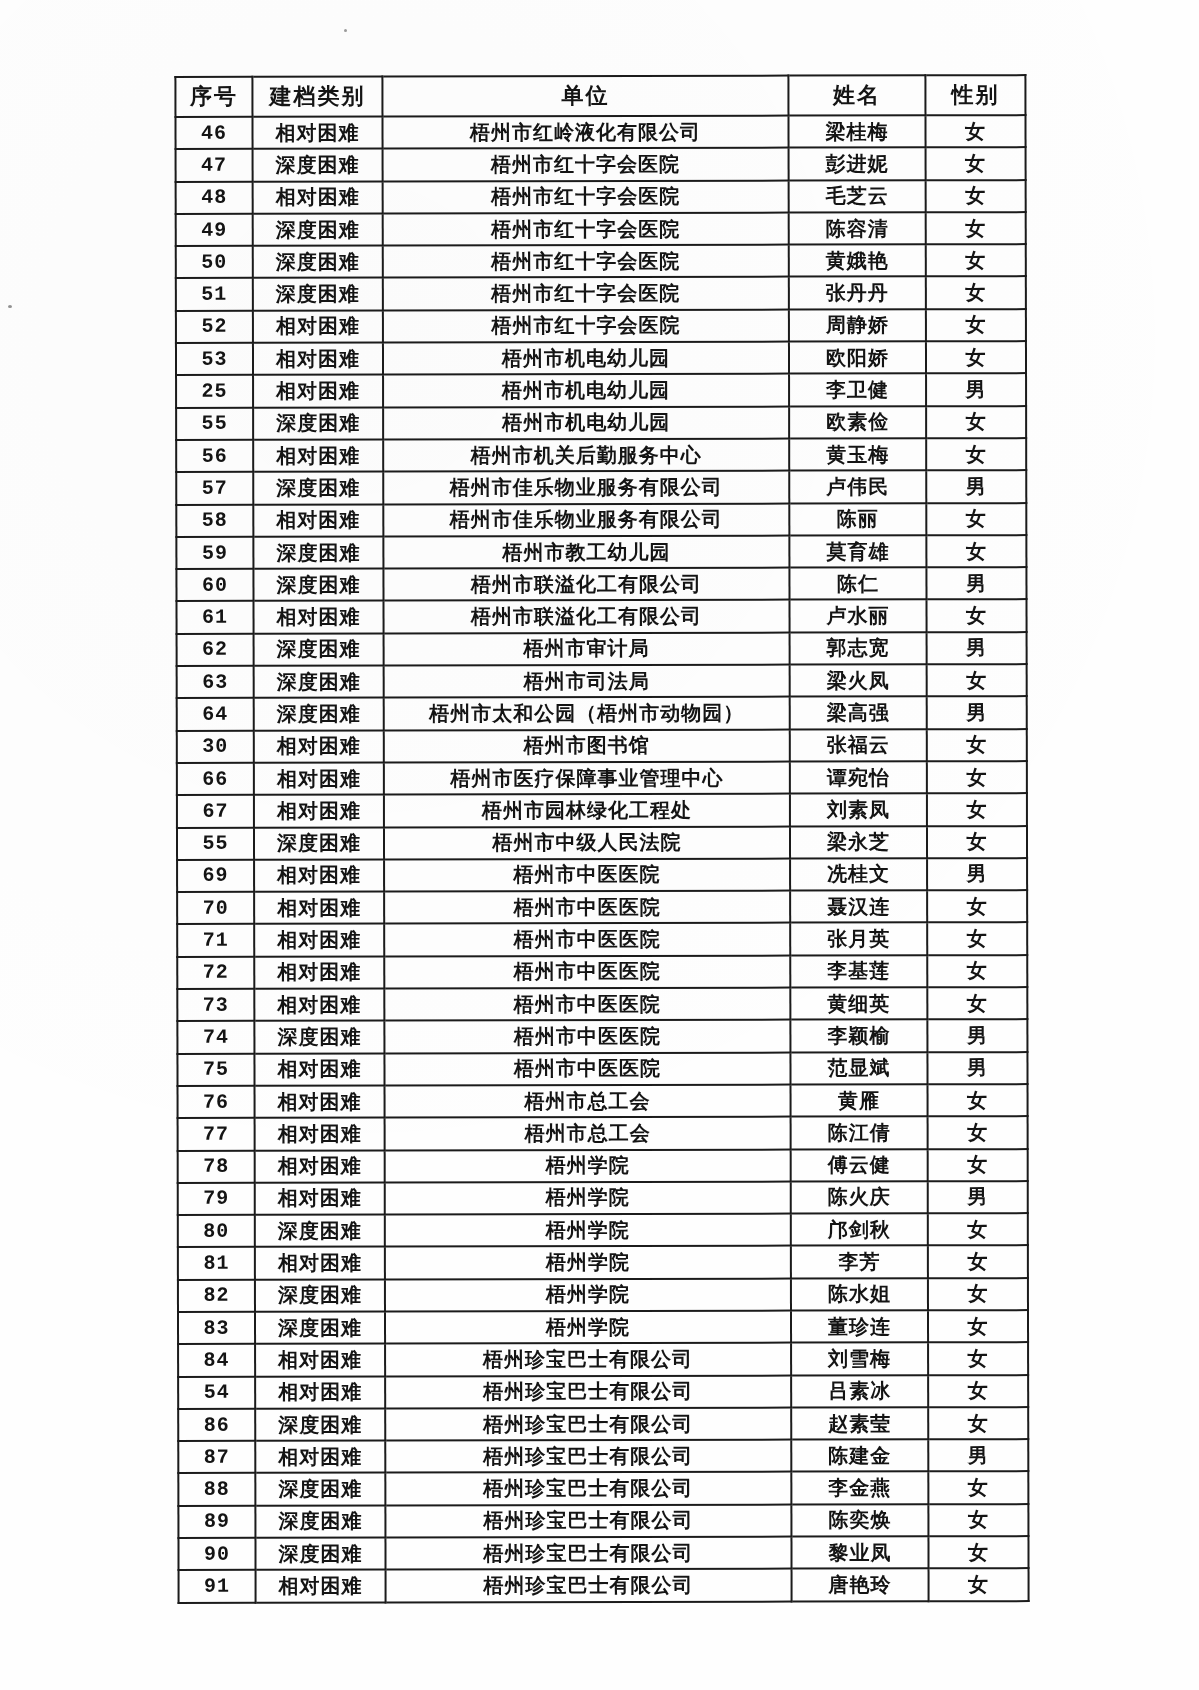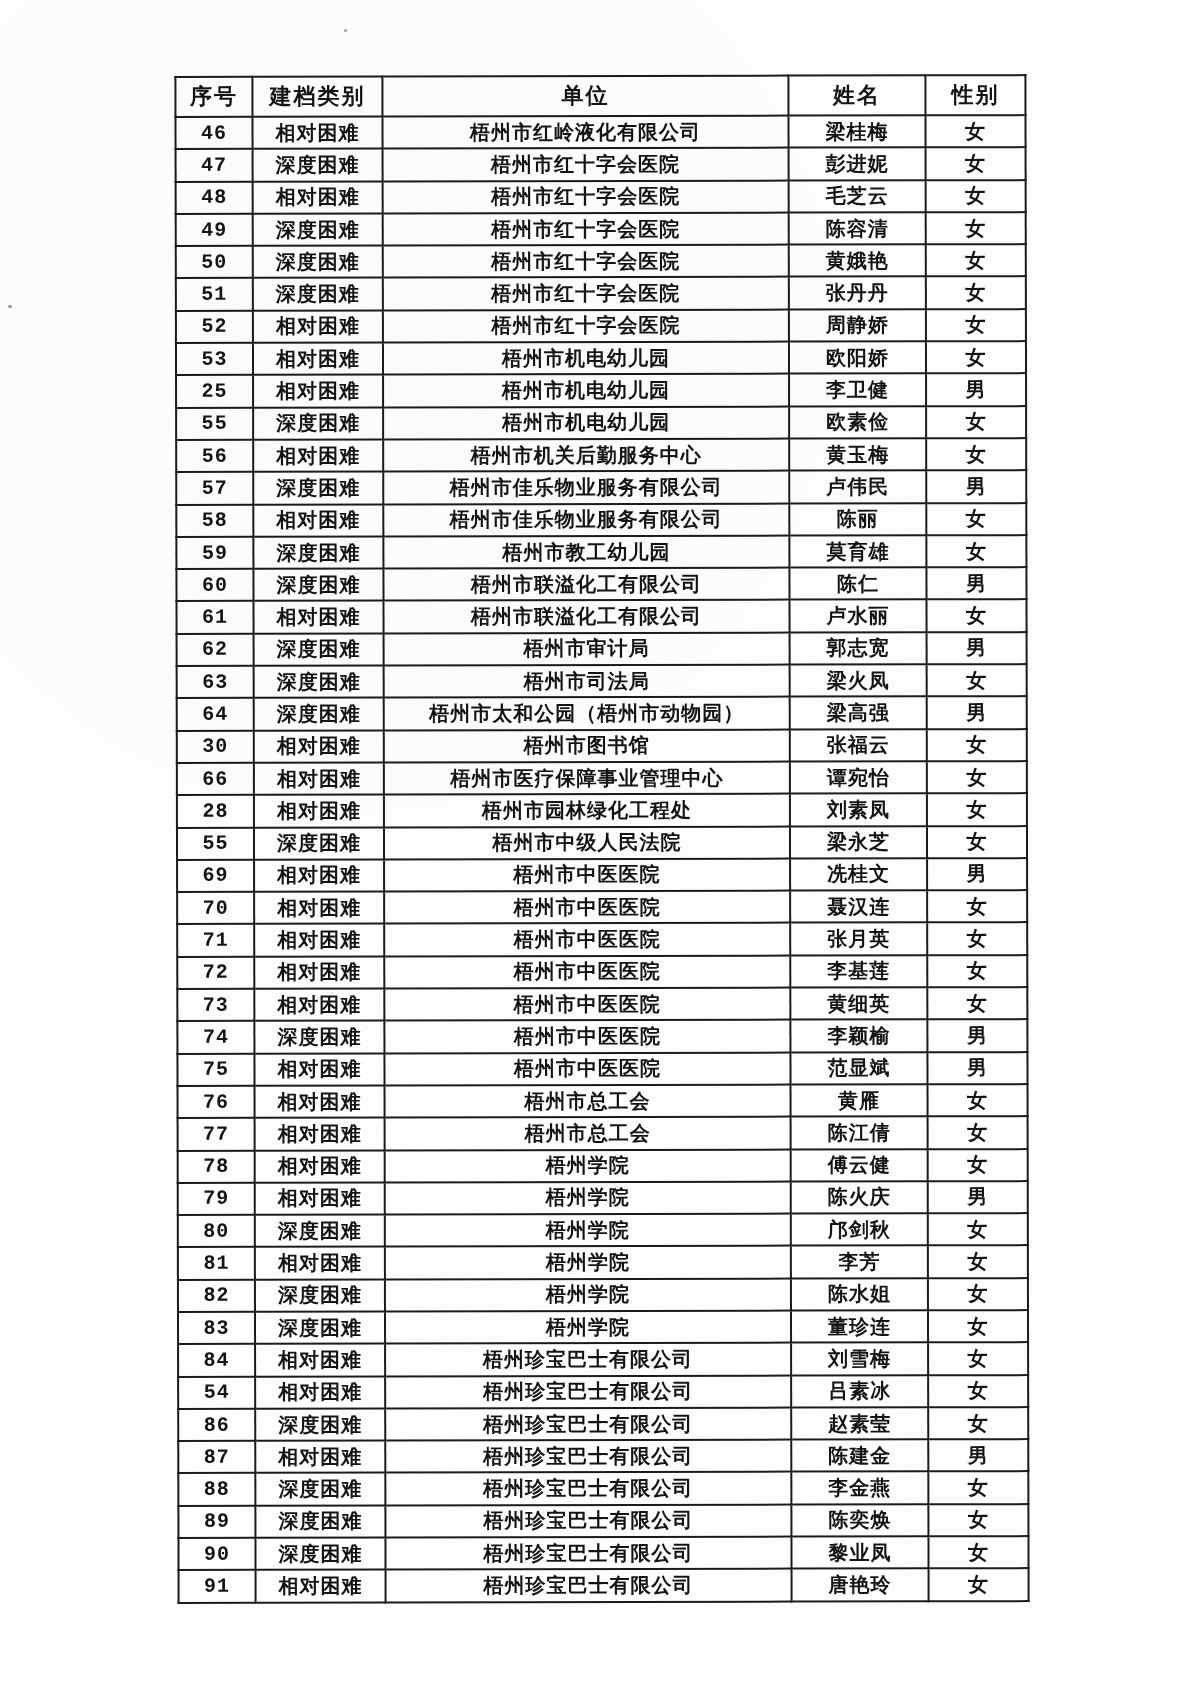--- a/index.html
+++ b/index.html
@@ -244,21 +244,21 @@
     <td class="c-gender">女</td>
   </tr>
         <tr>
     <td class="c-serial">66</td>
     <td class="c-category">相对困难</td>
     <td class="c-unit">梧州市医疗保障事业管理中心</td>
     <td class="c-name">谭宛怡</td>
     <td class="c-gender">女</td>
   </tr>
         <tr>
-    <td class="c-serial">28</td>
+    <td class="c-serial">67</td>
     <td class="c-category">相对困难</td>
     <td class="c-unit">梧州市园林绿化工程处</td>
     <td class="c-name">刘素凤</td>
     <td class="c-gender">女</td>
   </tr>
         <tr>
     <td class="c-serial">55</td>
     <td class="c-category">深度困难</td>
     <td class="c-unit">梧州市中级人民法院</td>
     <td class="c-name">梁永芝</td>

